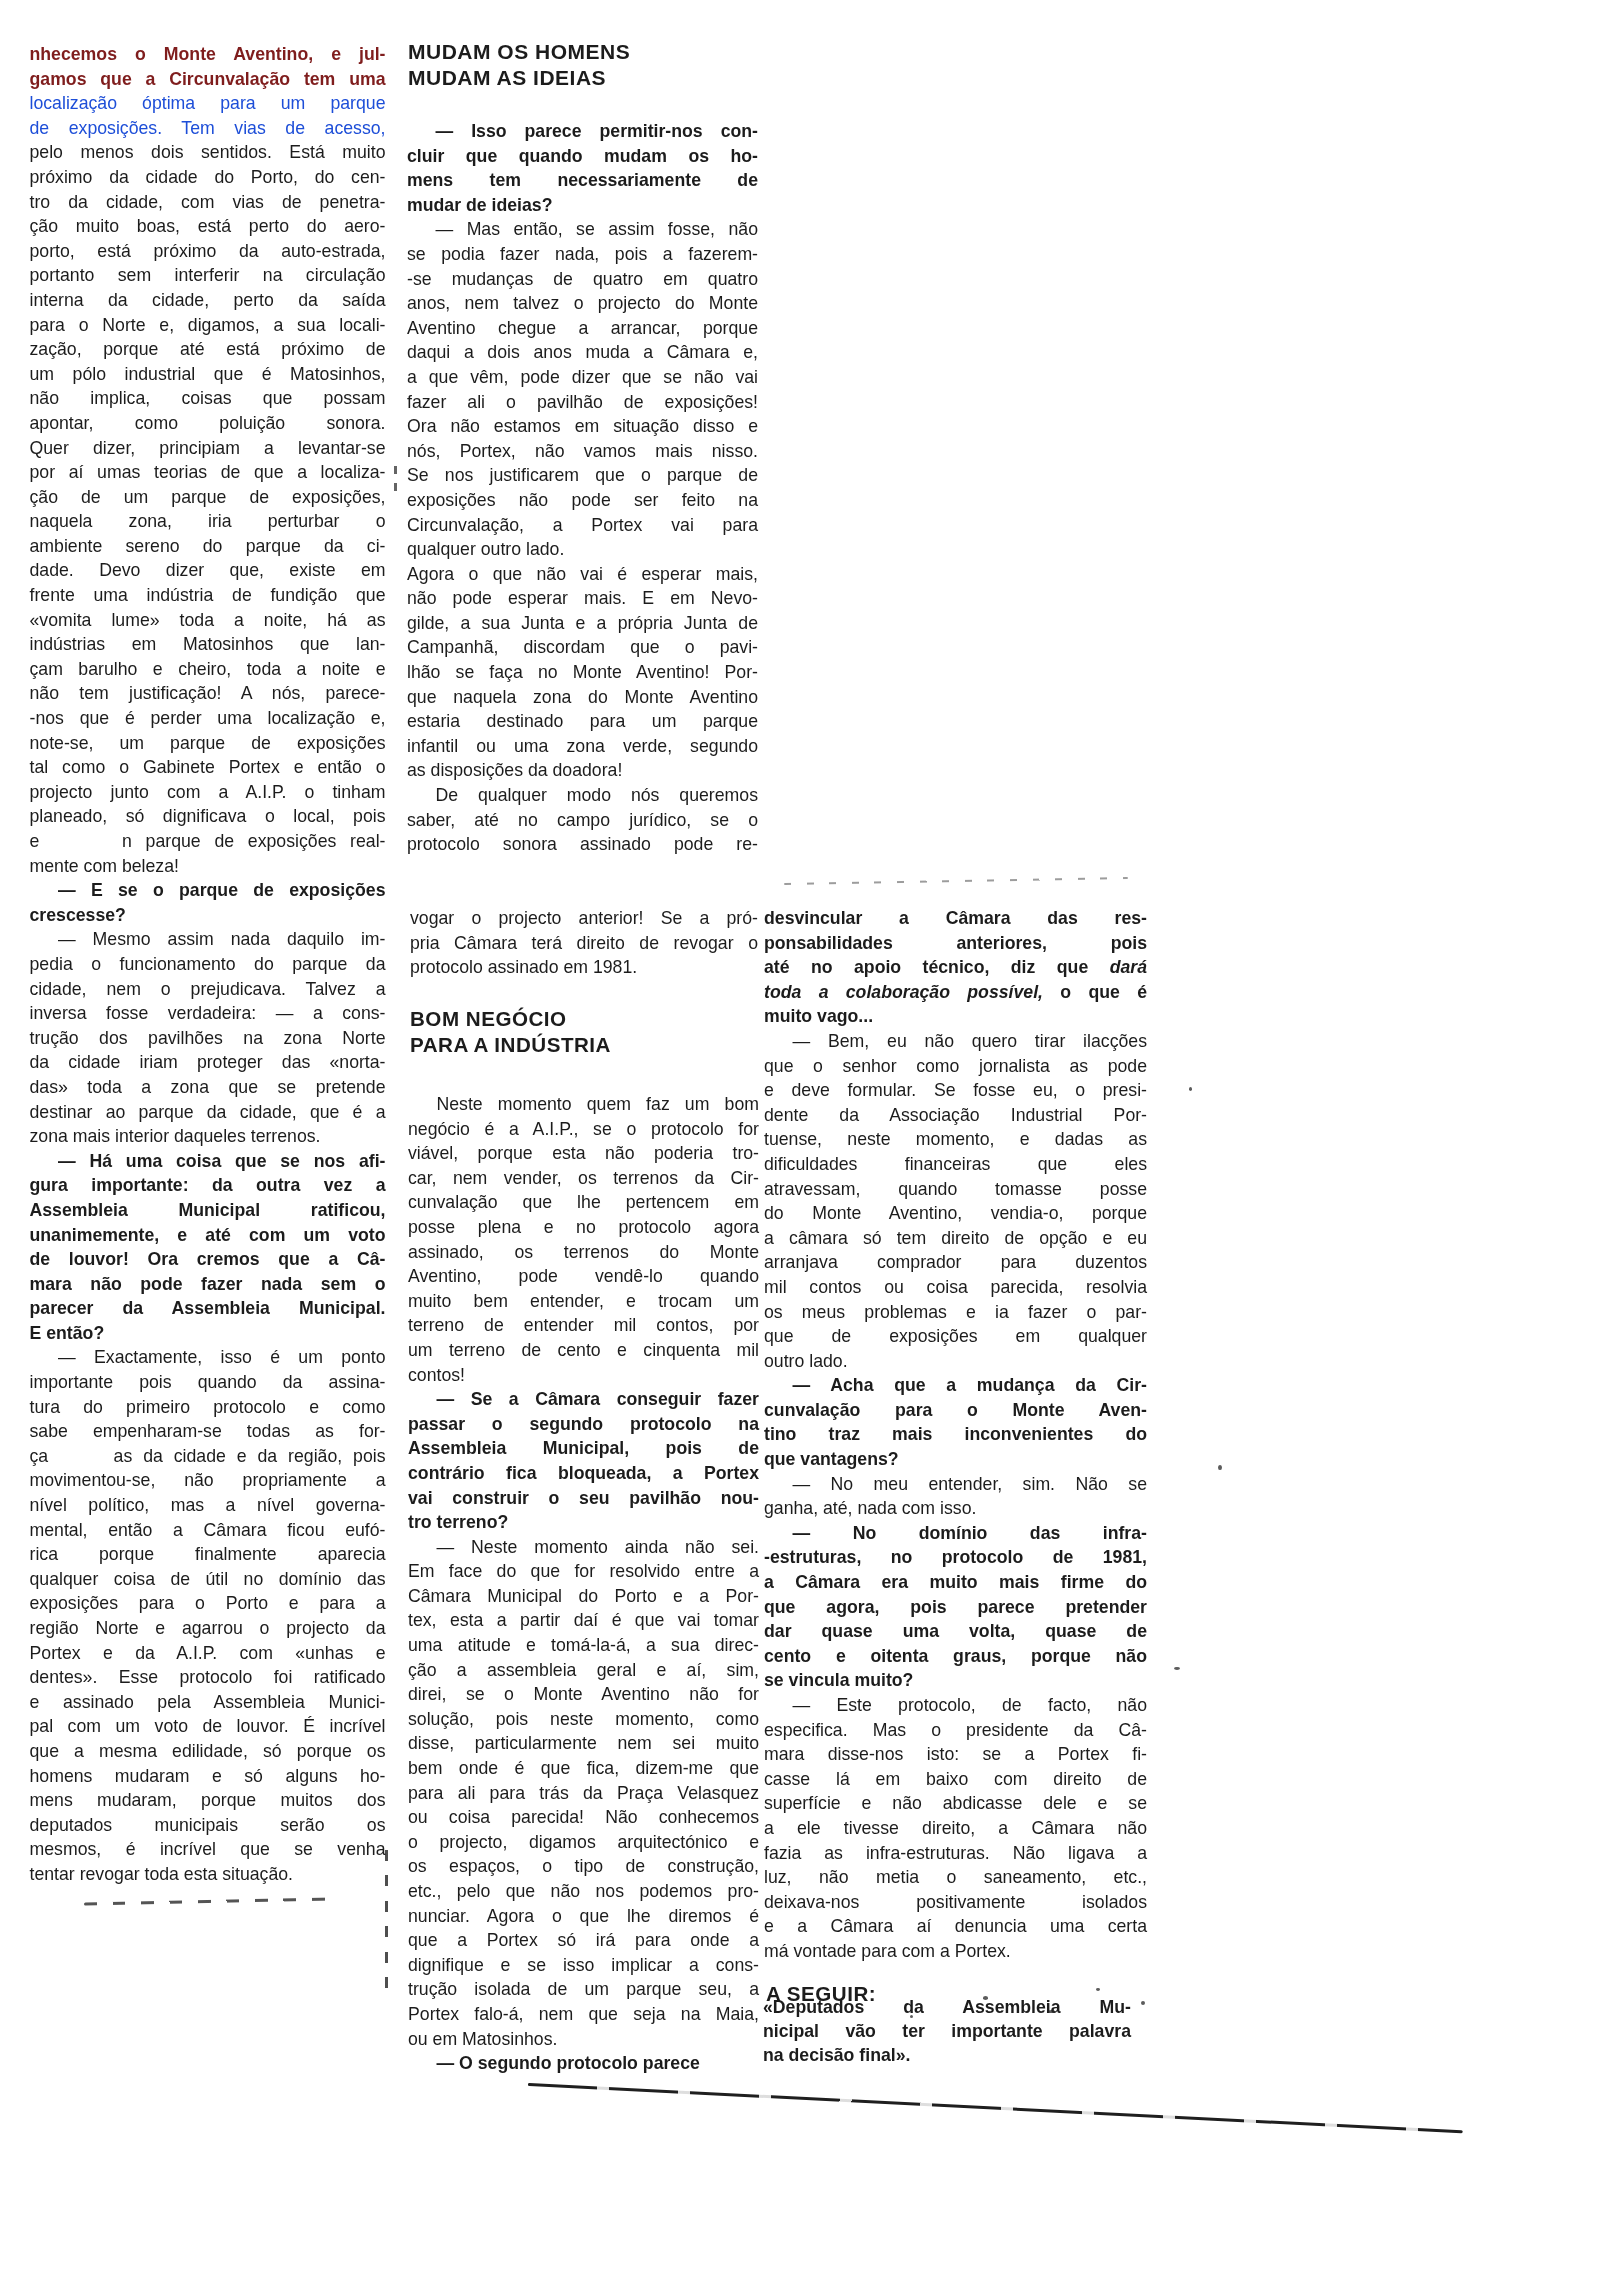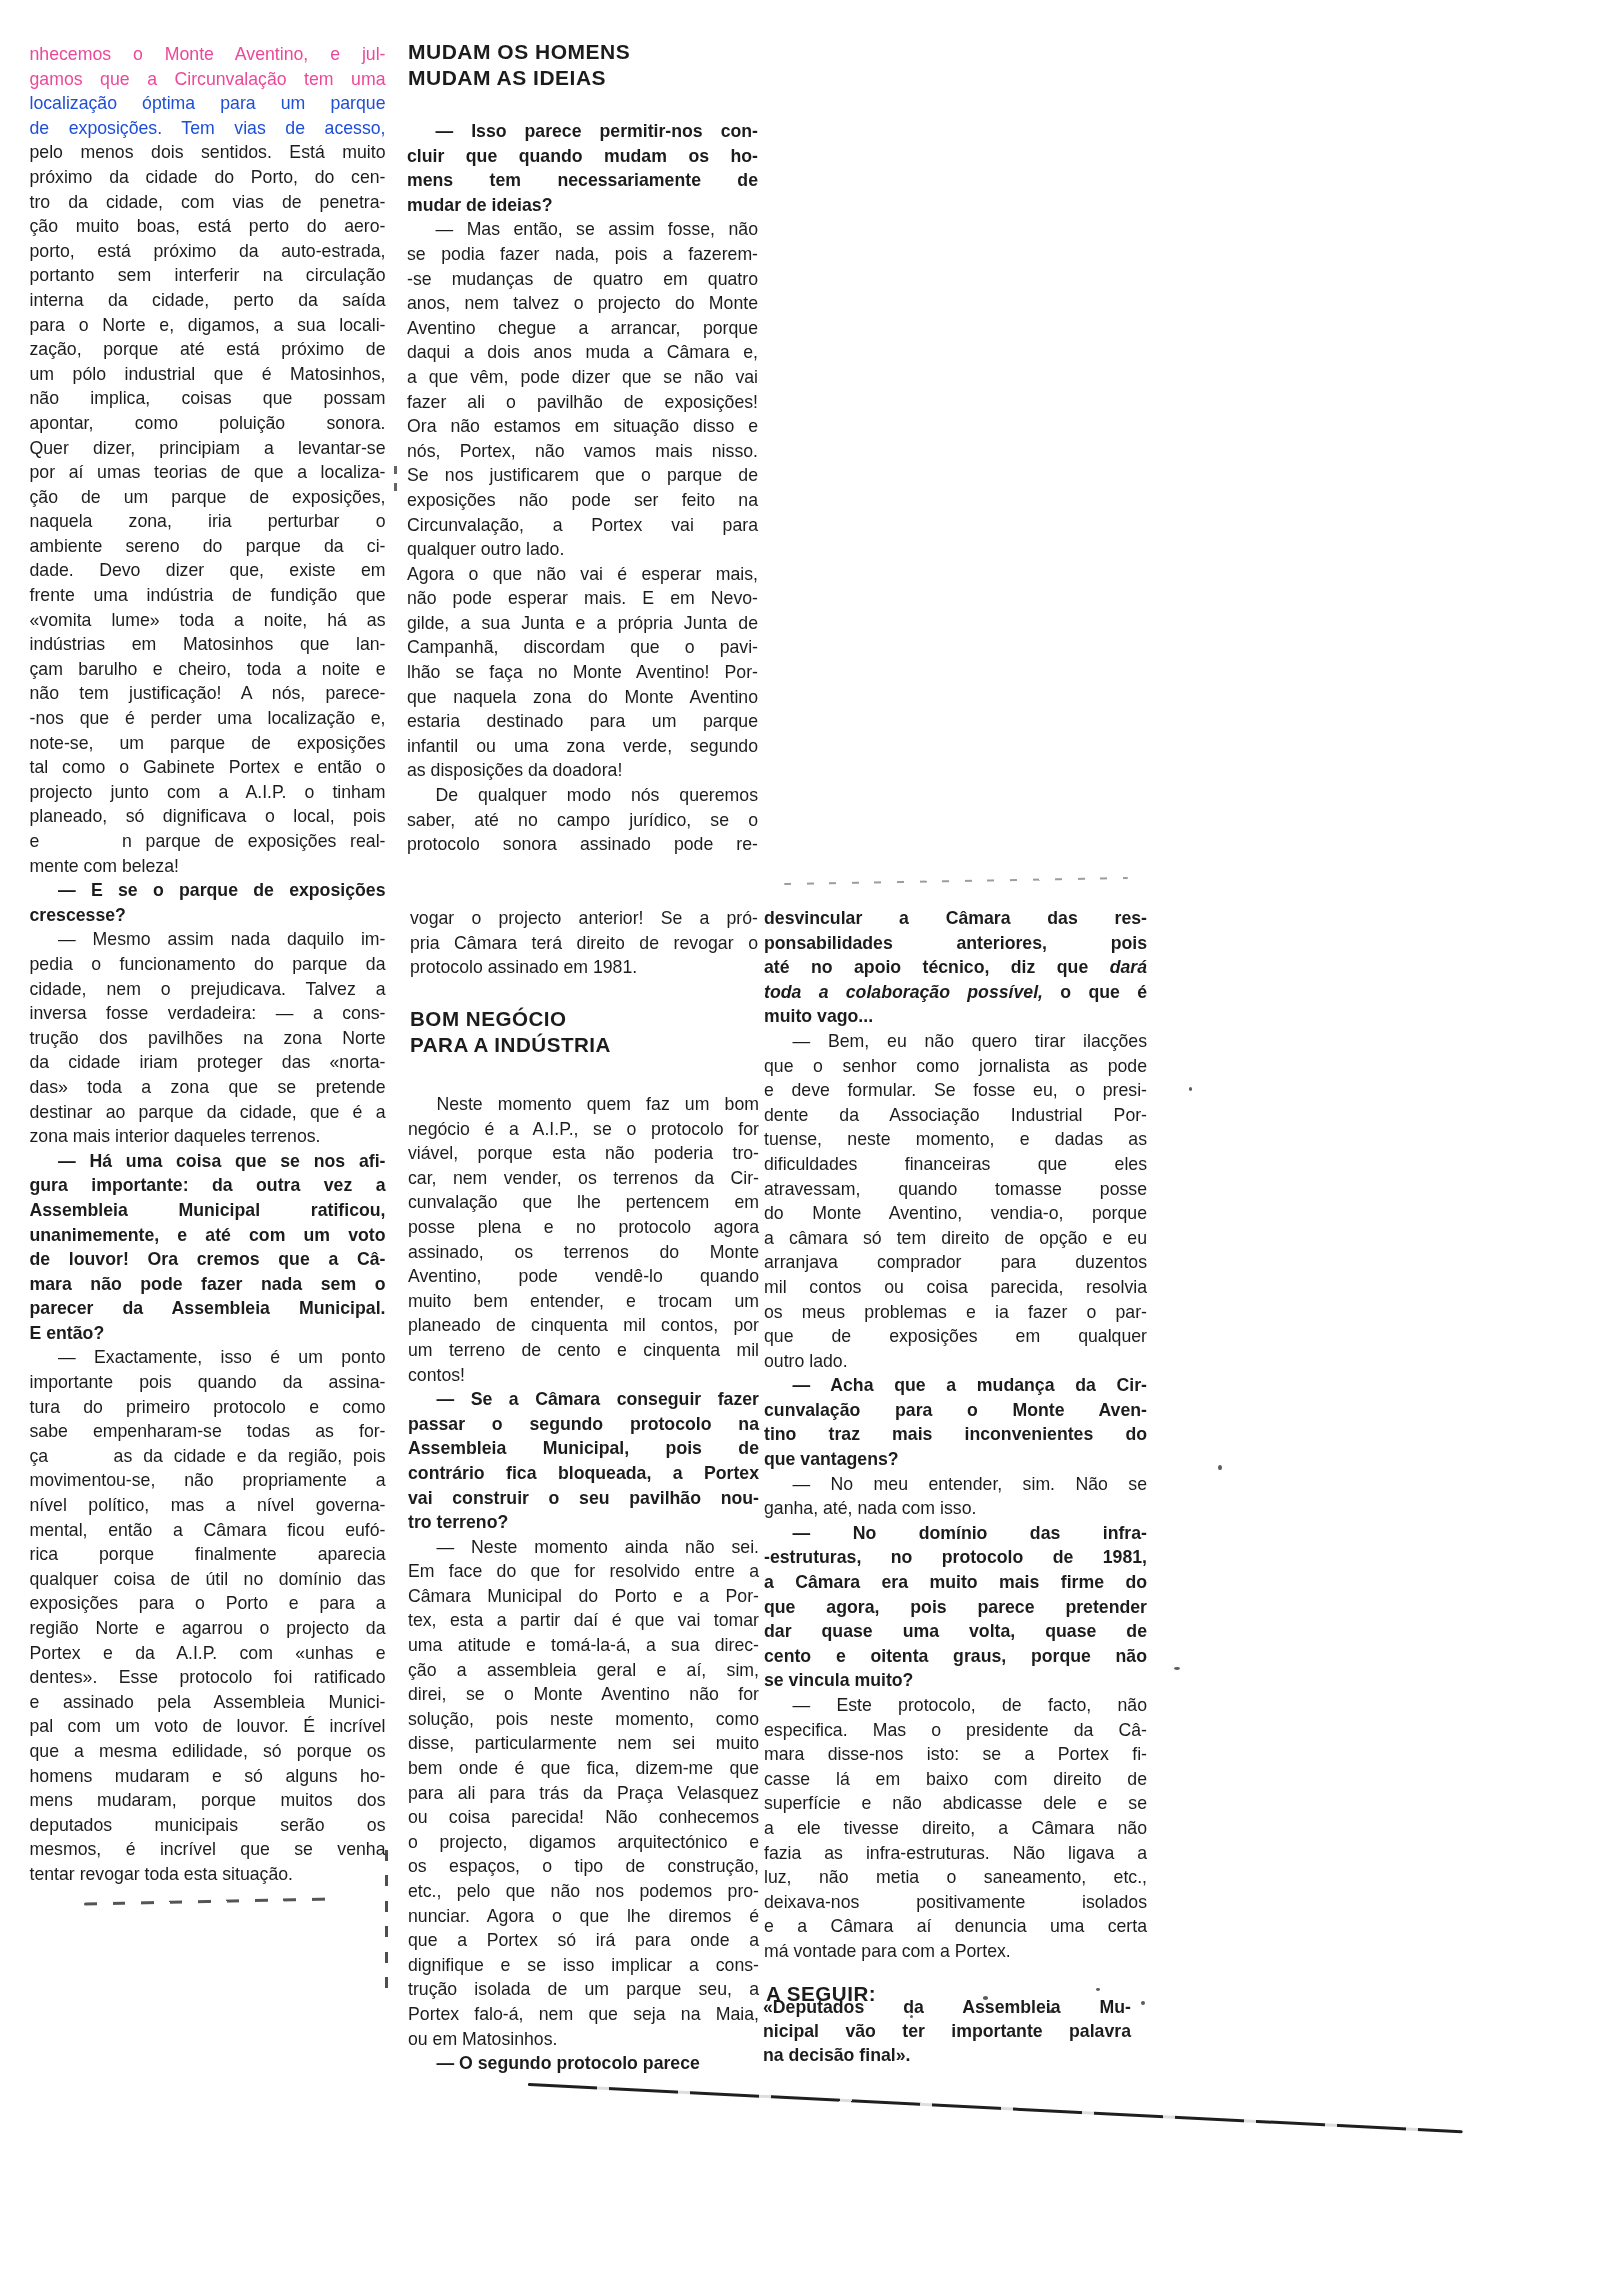--- a/index.html
+++ b/index.html
@@ -19,21 +19,21 @@
     text-align:justify;text-align-last:justify;
     text-justify:inter-word;
     overflow:visible;
     white-space:normal;
   }
   .line.end{text-align-last:left;}
   .line.ind{text-indent:28.5px;}
   .s-b{font-weight:700;}
   .seg-b{font-weight:700;}
   .seg-bi{font-weight:700;font-style:italic;}
-  .f1{color:#ec4899;}
+  .f1{color:#7f1d1d;font-weight:bold;}
   .f2{color:#1d4ed8;}
   .headline .line{
     font-size:21px;font-weight:700;letter-spacing:0.5px;
     height:26px;line-height:26px;
     text-align:left;text-align-last:left;
   }
   .subhead .line{
     font-size:20.6px;font-weight:700;letter-spacing:0.5px;
     height:25.5px;line-height:25.5px;
     text-align:left;text-align-last:left;
@@ -209,21 +209,21 @@
   <div id="col2-c" class="block">
       <div class="line ind">Neste momento quem faz um bom</div>
       <div class="line">negócio é a A.I.P., se o protocolo for</div>
       <div class="line">viável, porque esta não poderia tro-</div>
       <div class="line">car, nem vender, os terrenos da Cir-</div>
       <div class="line">cunvalação que lhe pertencem em</div>
       <div class="line">posse plena e no protocolo agora</div>
       <div class="line">assinado, os terrenos do Monte</div>
       <div class="line">Aventino, pode vendê-lo quando</div>
       <div class="line">muito bem entender, e trocam um</div>
-      <div class="line">planeado de cinquenta mil contos, por</div>
+      <div class="line">terreno de entender mil contos, por</div>
       <div class="line">um terreno de cento e cinquenta mil</div>
       <div class="line end">contos!</div>
       <div class="line s-b ind">— Se a Câmara conseguir fazer</div>
       <div class="line s-b">passar o segundo protocolo na</div>
       <div class="line s-b">Assembleia Municipal, pois de</div>
       <div class="line s-b">contrário fica bloqueada, a Portex</div>
       <div class="line s-b">vai construir o seu pavilhão nou-</div>
       <div class="line s-b end">tro terreno?</div>
       <div class="line ind">— Neste momento ainda não sei.</div>
       <div class="line">Em face do que for resolvido entre a</div>

